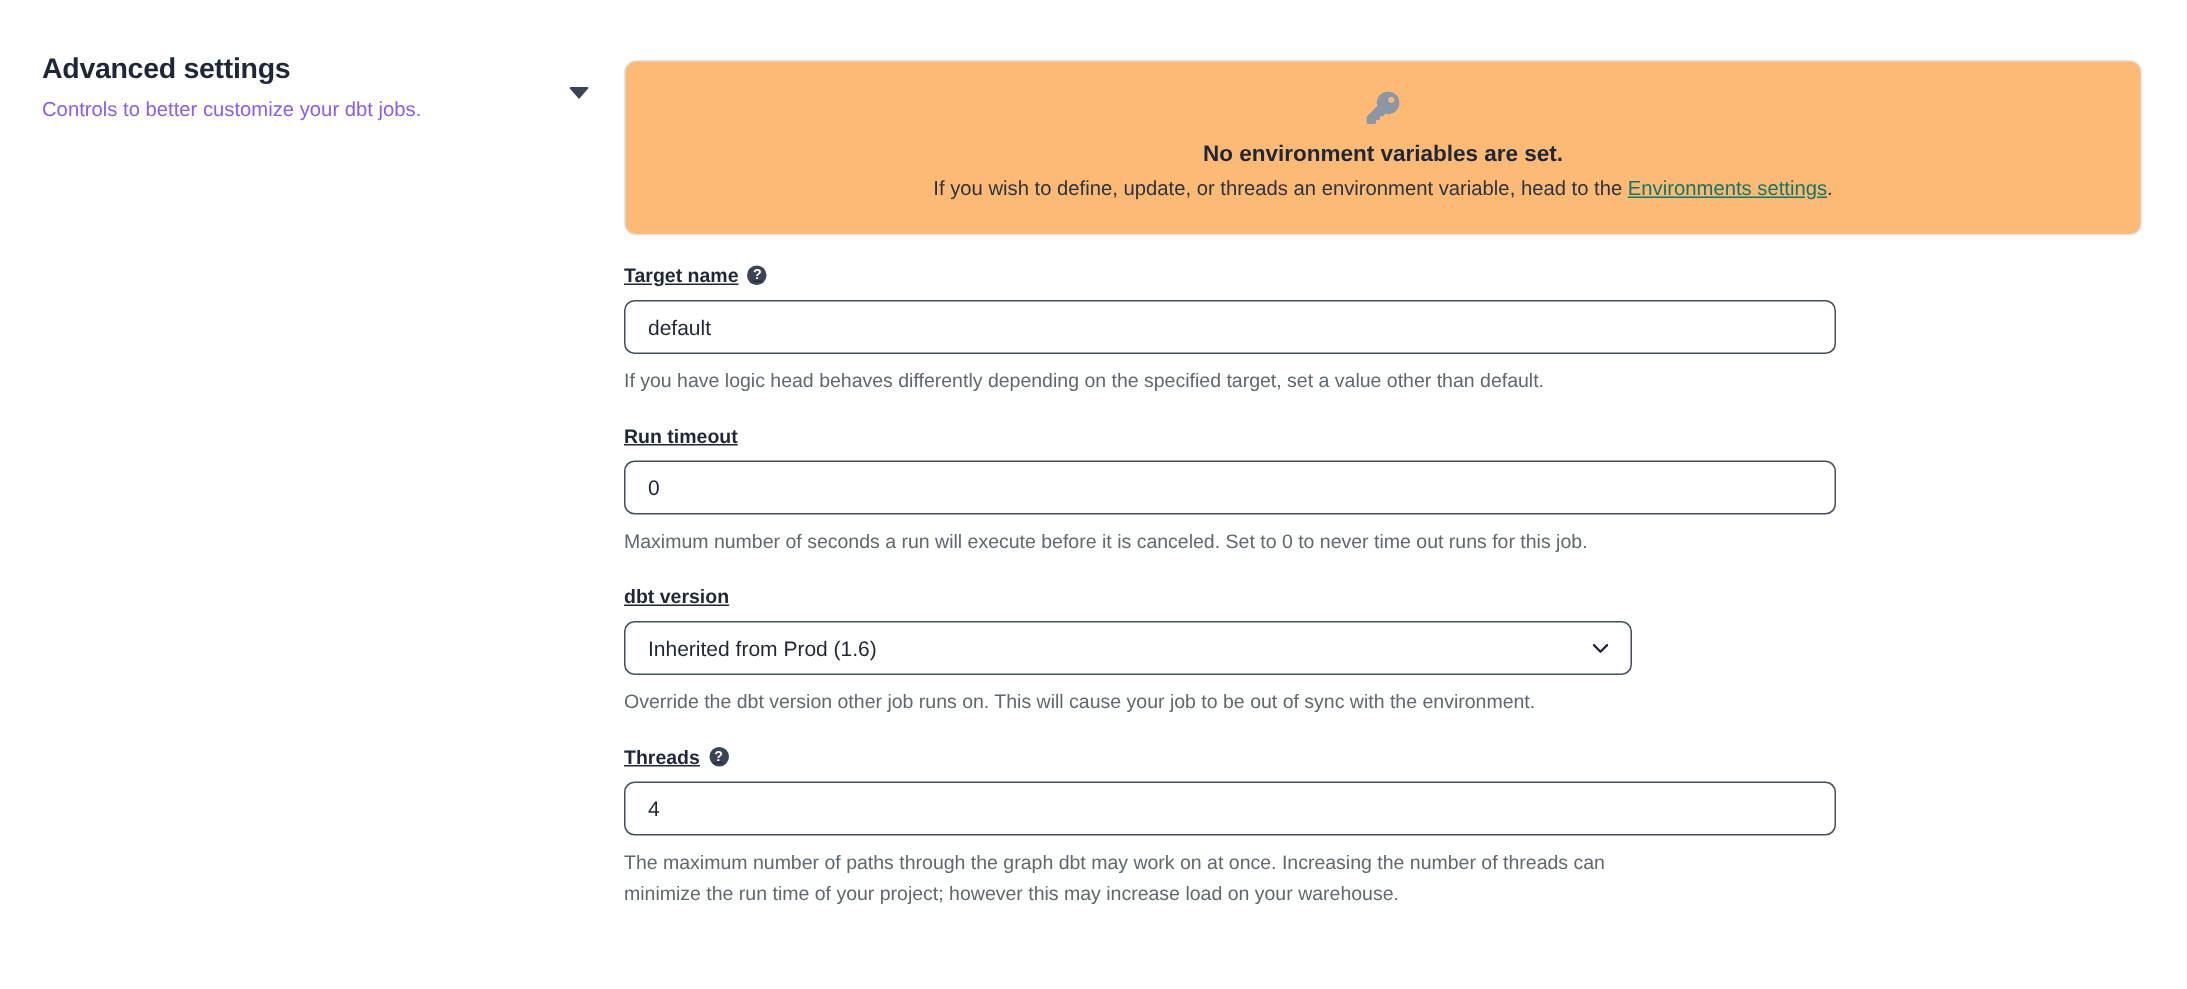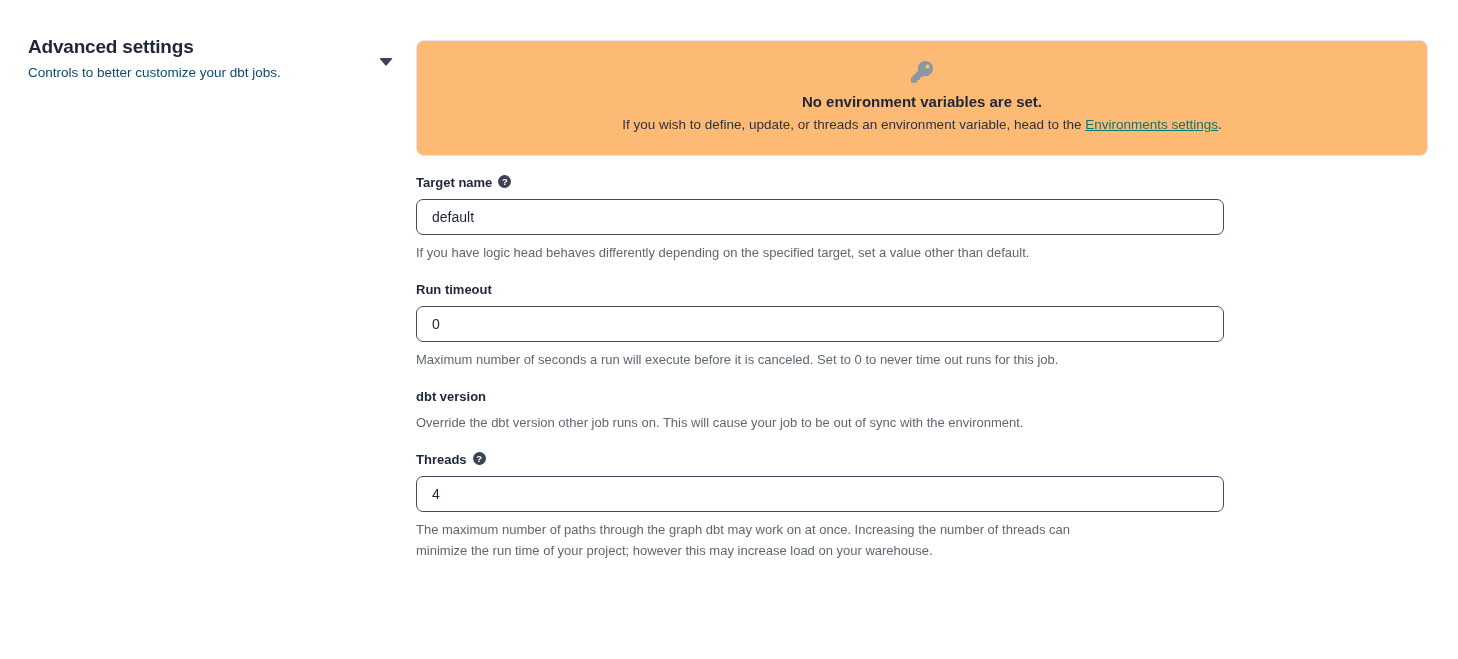--- a/index.html
+++ b/index.html
@@ -20,21 +20,21 @@
   .page-title {
     margin: 0;
     font-size: 19px;
     font-weight: 700;
     letter-spacing: -0.2px;
     color: #1e2637;
   }
   .page-subtitle {
     margin: 7px 0 0;
     font-size: 13.5px;
-    color: #0c4a6e;
+    color: #8b5cf6;
   }
   .collapse-toggle {
     position: absolute;
     left: 377px;
     top: 38px;
     width: 18px;
     height: 16px;
     display: flex;
     align-items: center;
     justify-content: center;
@@ -78,22 +78,24 @@
     color: #11756b;
     text-decoration: underline;
     cursor: pointer;
   }
 
   
   .form { width: 672px; }
   .field { margin-top: 19px; }
   .label-row {
     display: flex;
+    align-items: center;
     gap: 6px;
     margin-bottom: 9px;
+    text-decoration: underline;
   }
   .field-label {
     font-size: 13px;
     font-weight: 700;
     color: #1e2637;
   }
   .help-icon {
     width: 13px; height: 13px;
     border-radius: 50%;
     background: #3a4453;
@@ -187,20 +189,28 @@
         </div>
         <input class="text-input" type="text" value="0" style="">
         <p class="helper-text">Maximum number of seconds a run will execute before it is canceled. Set to 0 to never time out runs for this job.</p>
       </div>
 
 
       <div class="field">
         <div class="label-row">
           <span class="field-label">dbt version</span>
         </div>
+        <div class="select-control select-full" role="combobox">
+          <span>Inherited from Prod (1.6)</span>
+          <span class="chevron-down">
+            <svg width="14" height="14" viewBox="0 0 16 16" aria-hidden="true">
+              <path d="M3 5.8 8 10.8 13 5.8" fill="none" stroke="#1e2637" stroke-width="1.7" stroke-linecap="round" stroke-linejoin="round"></path>
+            </svg>
+          </span>
+        </div>
         <p class="helper-text">Override the dbt version other job runs on. This will cause your job to be out of sync with the environment.</p>
       </div>
 
       <div class="field">
         <div class="label-row">
           <span class="field-label">Threads</span>
           <span class="help-icon"></span>
         </div>
         <input class="text-input" type="text" value="4" style="">
         <p class="helper-text">The maximum number of paths through the graph dbt may work on at once. Increasing the number of threads can minimize the run time of your project; however this may increase load on your warehouse.</p>

